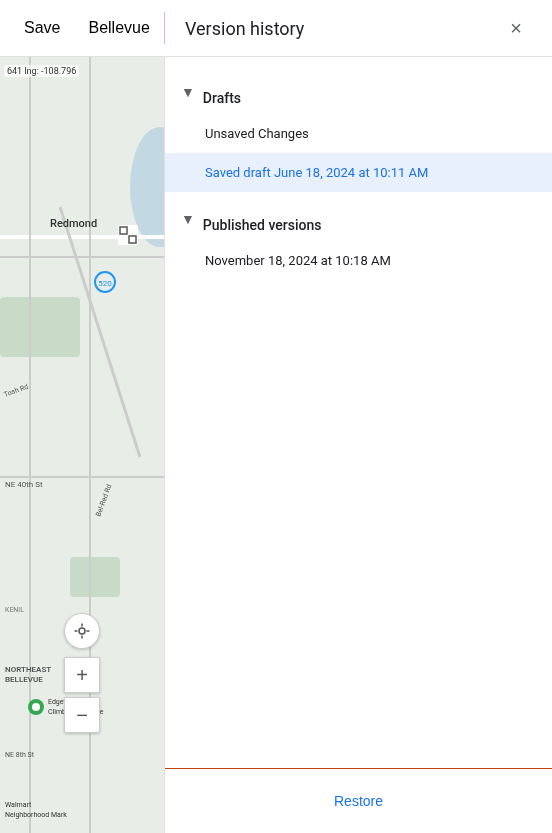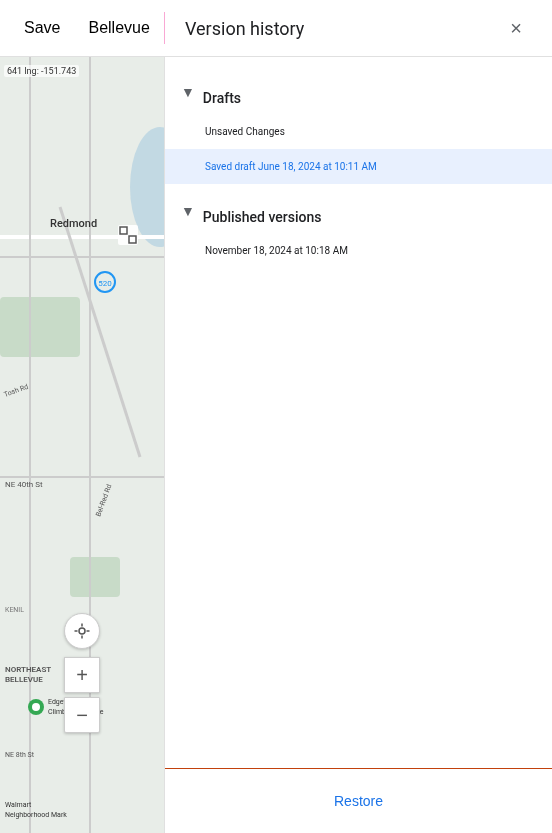--- a/index.html
+++ b/index.html
@@ -166,21 +166,21 @@
       flex-shrink: 0;
     }
     .section-title {
       font-size: 14px;
       font-weight: 500;
       color: #202124;
       margin-top: 13px;
     }
     .version-item {
       padding: 12px 16px 12px 40px;
-      font-size: 10px;
+      font-size: 13px;
       color: #202124;
       cursor: pointer;
     }
     .version-item.selected {
       background: #e8f0fe;
       color: #1a73e8;
     }
     .version-item.selected .version-text {
       color: #1a73e8;
     }
@@ -263,21 +263,21 @@
         <text x="5" y="750" font-size="7" fill="#333">Walmart</text>
         <text x="5" y="760" font-size="7" fill="#333">Neighborhood Mark</text>
 
         <rect x="118" y="168" width="20" height="20" fill="#fff" rx="2" opacity="0.9"></rect>
         <rect x="120" y="170" width="7" height="7" fill="none" stroke="#555" stroke-width="1.5"></rect>
         <rect x="129" y="179" width="7" height="7" fill="none" stroke="#555" stroke-width="1.5"></rect>
       </svg>
 
       <div class="map-coords">
         <span>641</span>
-        <span>lng: -151.743</span>
+        <span>lng: -108.796</span>
       </div>
 
       <div class="zoom-controls">
         <button class="locate-btn">
           <svg width="18" height="18" viewBox="0 0 24 24">
             <circle cx="12" cy="12" r="4" fill="none" stroke="#555" stroke-width="2"></circle>
             <line x1="12" y1="2" x2="12" y2="6" stroke="#555" stroke-width="2"></line>
             <line x1="12" y1="18" x2="12" y2="22" stroke="#555" stroke-width="2"></line>
             <line x1="2" y1="12" x2="6" y2="12" stroke="#555" stroke-width="2"></line>
             <line x1="18" y1="12" x2="22" y2="12" stroke="#555" stroke-width="2"></line>

